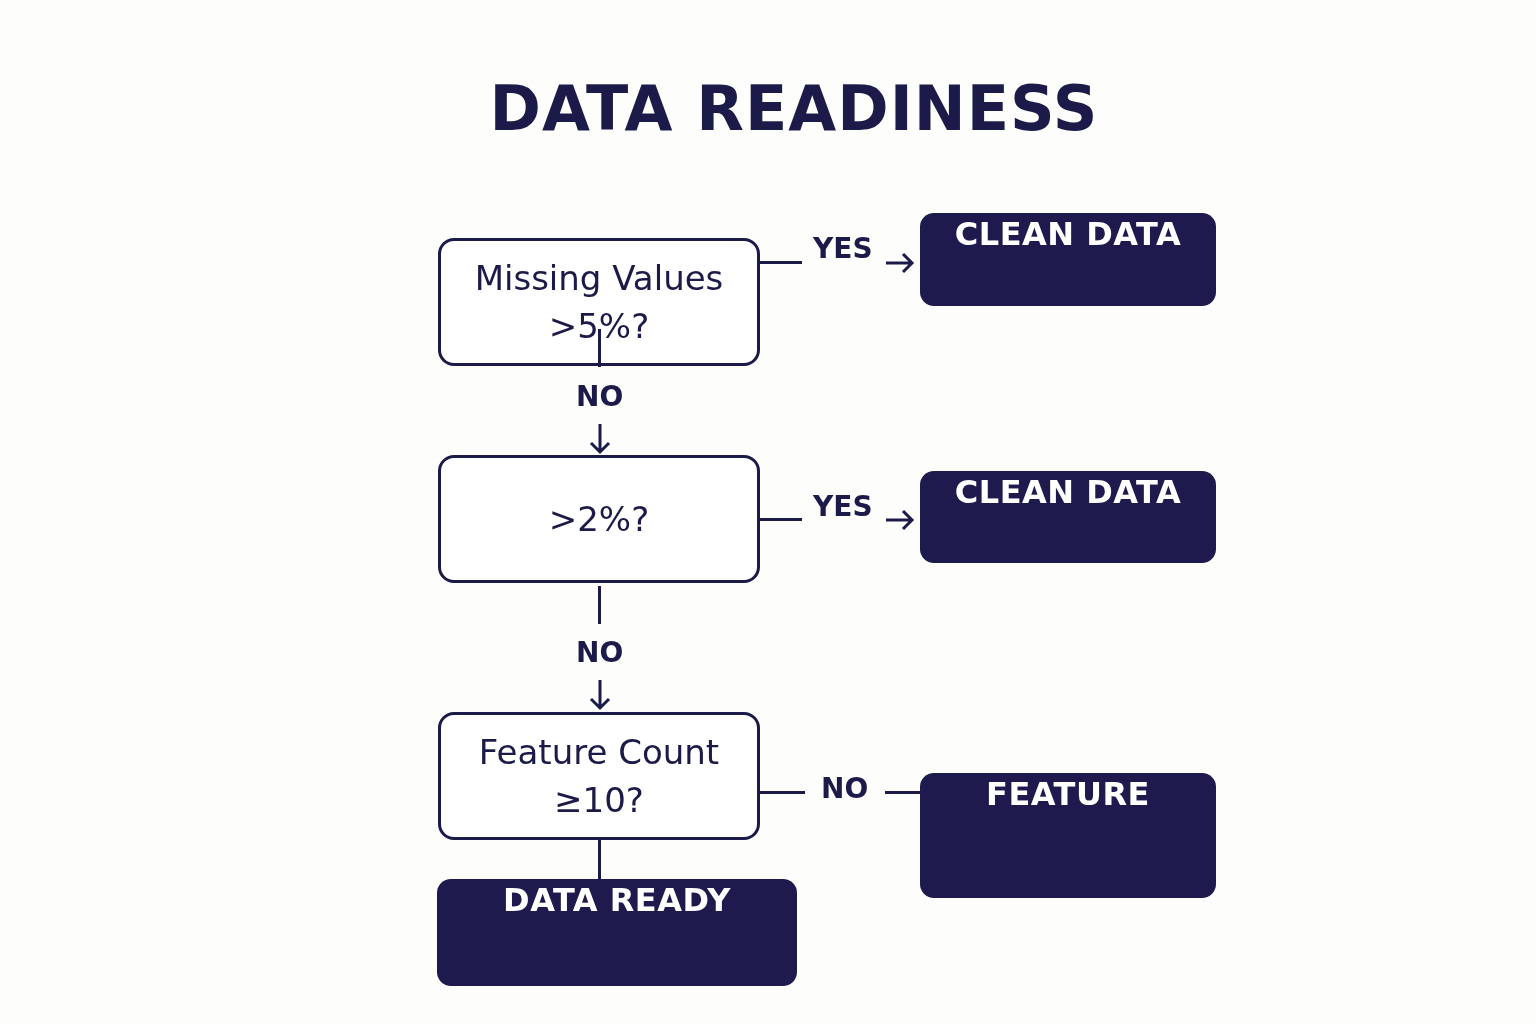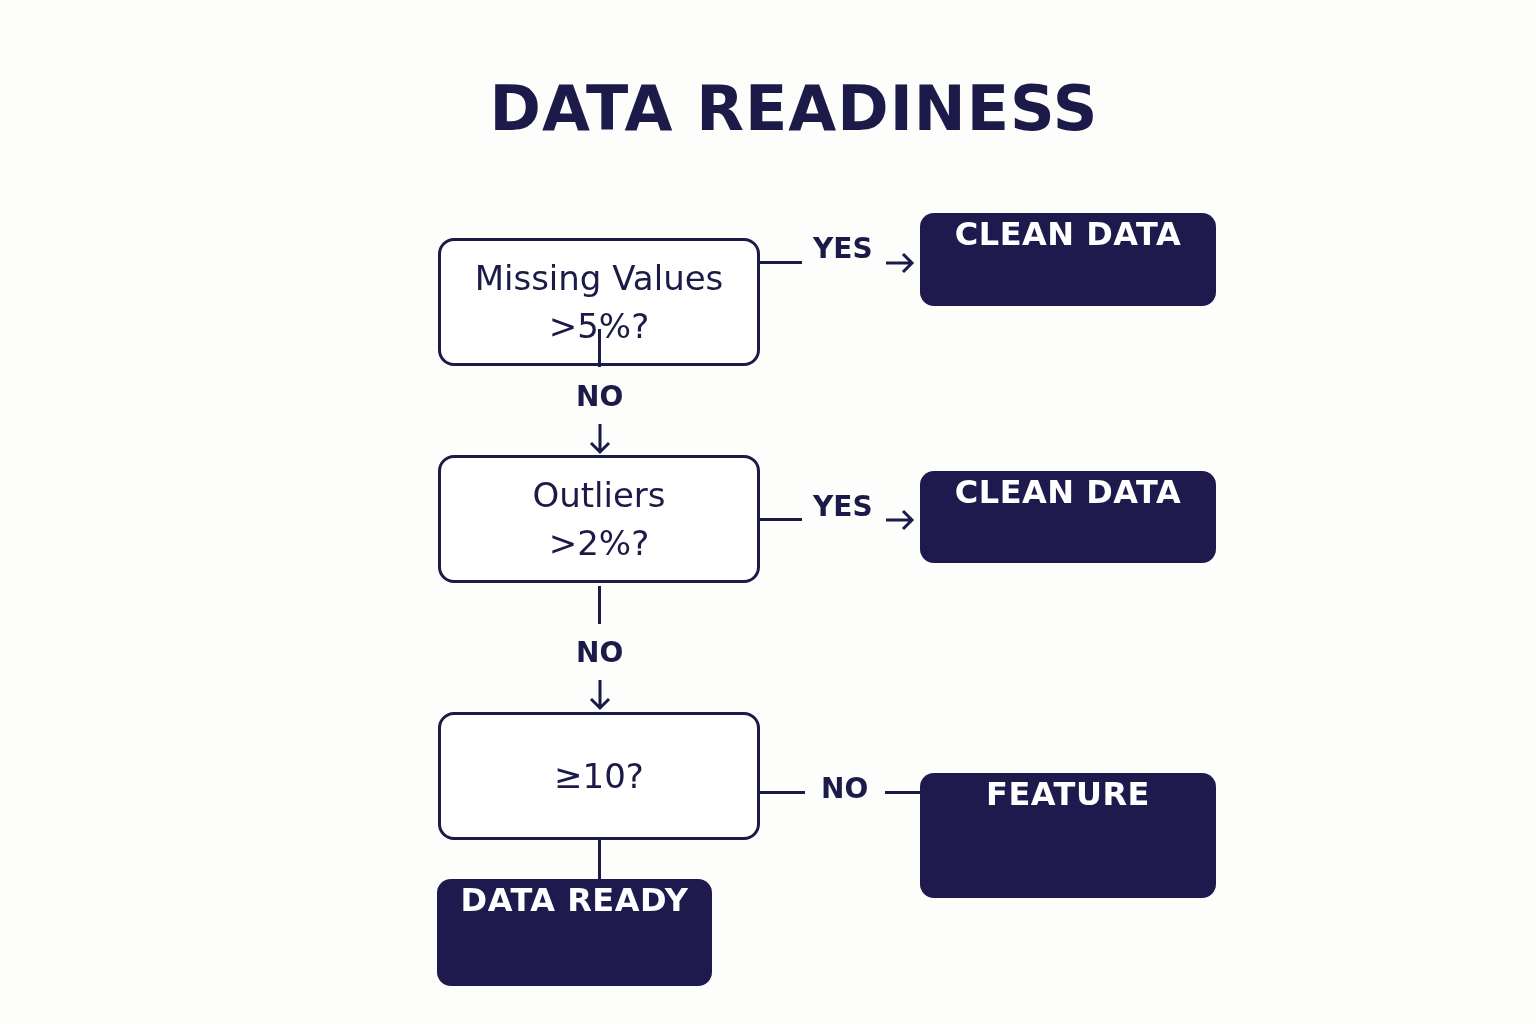--- a/index.html
+++ b/index.html
@@ -52,44 +52,44 @@
   <span>CLEAN DATA</span>
 </div>
 
 <div class="vline" style="left:598px; top:329px; height:38px;"></div>
 <div class="lbl" style="left:576px; top:380px;">NO</div>
 <svg class="arrow-down" style="left:587px; top:422px;" width="26" height="34">
   <path d="M13 2 V30 M4 21 L13 30 L22 21" stroke="#1c1a48" stroke-width="3" fill="none"></path>
 </svg>
 
 <div class="decision" style="top:455px;">
-  <span>Outliers</span>
   <span>&gt;2%?</span>
 </div>
 <div class="hline" style="left:760px; top:518px; width:42px;"></div>
 <div class="lbl" style="left:813px; top:490px;">YES</div>
 <svg class="arrow-right" style="left:884px; top:507px;" width="32" height="26">
   <path d="M2 13 H28 M19 4 L28 13 L19 22" stroke="#1c1a48" stroke-width="3" fill="none"></path>
 </svg>
 <div class="outcome" style="left:920px; top:471px; width:296px; height:92px;">
   <span>CLEAN DATA</span>
 </div>
 
 <div class="vline" style="left:598px; top:586px; height:38px;"></div>
 <div class="lbl" style="left:576px; top:636px;">NO</div>
 <svg class="arrow-down" style="left:587px; top:678px;" width="26" height="34">
   <path d="M13 2 V30 M4 21 L13 30 L22 21" stroke="#1c1a48" stroke-width="3" fill="none"></path>
 </svg>
 
 <div class="decision" style="top:712px;">
+  <span>Feature Count</span>
   <span>≥10?</span>
 </div>
 <div class="hline" style="left:760px; top:791px; width:45px;"></div>
 <div class="lbl" style="left:821px; top:772px;">NO</div>
 <div class="hline" style="left:885px; top:791px; width:36px;"></div>
 <div class="outcome" style="left:920px; top:748px; width:296px; height:125px;margin-top:25px;">
   <span>FEATURE</span>
 </div>
 
 <div class="vline" style="left:598px; top:840px; height:40px;"></div>
-<div class="outcome" style="left:437px; top:879px; width:275px; height:107px;">
+<div class="outcome" style="left:437px; top:879px; width:360px; height:107px;">
   <span>DATA READY</span>
 </div>
 
 </body></html>

